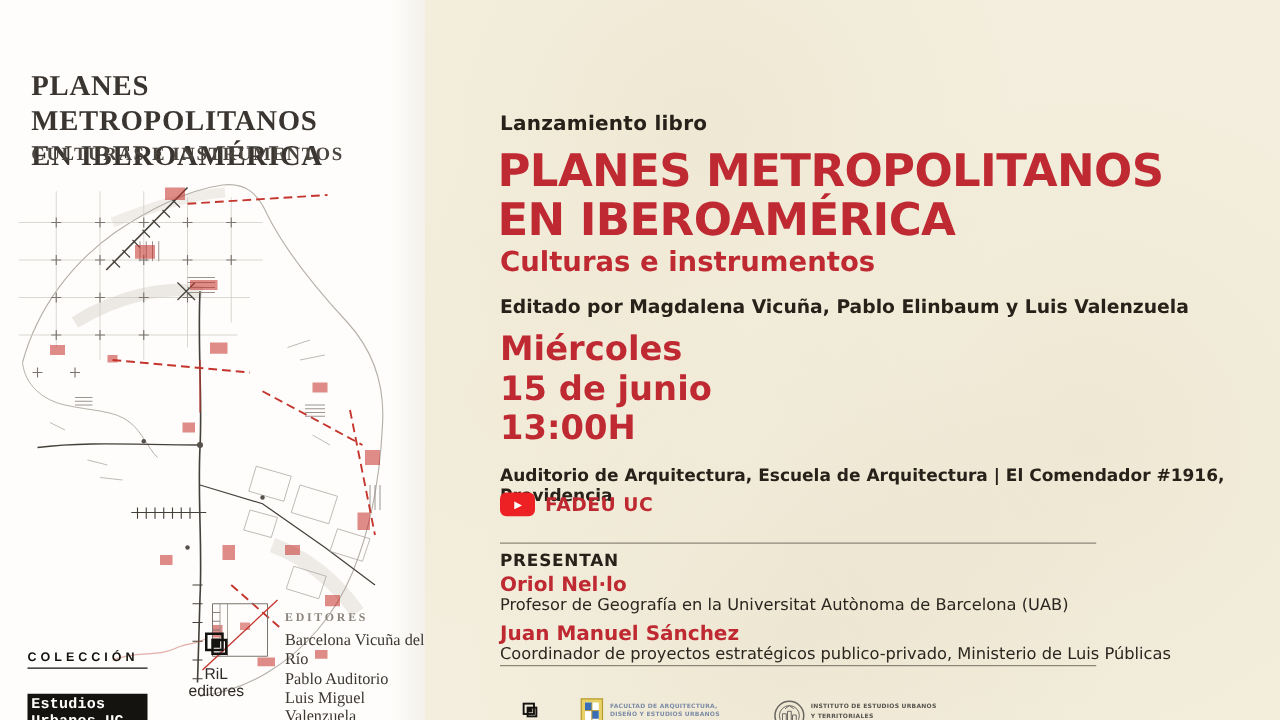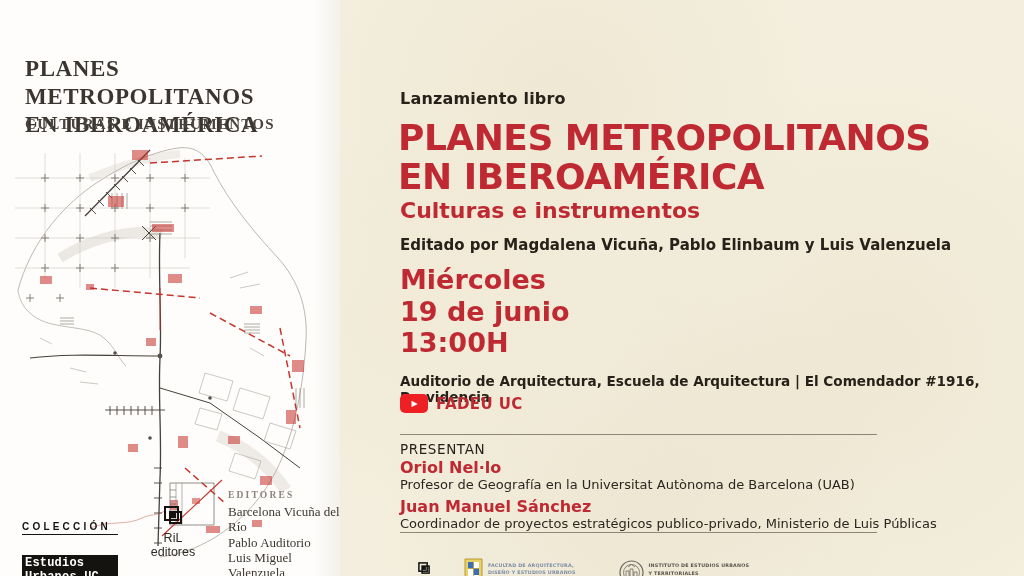--- a/index.html
+++ b/index.html
@@ -45,21 +45,21 @@
   .edited-by{position:absolute;left:60px;top:193px;color:#27211a;font-size:15px;font-weight:700;}
   .date-block{position:absolute;left:60px;top:221px;color:#bf2a32;font-size:27px;font-weight:800;line-height:1.17;}
   .venue{position:absolute;left:60px;top:330px;width:600px;color:#27211a;font-size:13.6px;font-weight:700;}
   .yt-row{position:absolute;left:60px;top:351px;display:flex;align-items:center;gap:8px;cursor:pointer;}
   .yt-badge{width:28px;height:19px;background:#ed2024;border-radius:5px;
     display:flex;align-items:center;justify-content:center;}
   .yt-play{color:#fff;font-size:8px;line-height:1;padding-left:1px;}
   .yt-label{color:#bf2a32;font-size:15px;font-weight:800;letter-spacing:.4px;}
   .divider{position:absolute;left:60px;width:477px;height:1px;background:#8d8679;}
   .divider-1{top:391px;} .divider-2{top:489px;}
-  .presentan{position:absolute;left:60px;top:398px;color:#27211a;font-size:13.5px;font-weight:400;letter-spacing:.6px;}
+  .presentan{position:absolute;left:60px;top:398px;color:#27211a;font-size:13.5px;font-weight:700;letter-spacing:.6px;}
   .presenter-name{position:absolute;left:60px;color:#bf2a32;font-size:16px;font-weight:800;}
   .presenter-role{position:absolute;left:60px;color:#2c2620;font-size:13px;}
   .p1n{top:415px;} .p1r{top:434px;} .p2n{top:454px;} .p2r{top:473px;}
   
   .footer{position:absolute;left:58px;top:513px;display:flex;align-items:flex-start;}
   .f-ril{width:52px;text-align:center;margin-top:4px;}
   .f-ril-label{font-size:9px;color:#3a3631;margin-top:2px;font-family:"Liberation Sans",sans-serif;}
   .f-uc{display:flex;align-items:center;gap:5px;margin-left:14px;margin-top:2px;}
   .f-uc-text{font-size:4.8px;line-height:1.5;letter-spacing:.2px;font-weight:700;color:#7d8da6;}
   .f-uc-text .l3{color:#a3b4c7;font-size:4.2px;font-weight:400;}
@@ -200,21 +200,21 @@
       <span>PLANES METROPOLITANOS</span><br>
       <span>EN IBEROAMÉRICA</span>
     </div>
 
     <div class="event-subtitle">Culturas e instrumentos</div>
 
     <div class="edited-by">Editado por Magdalena Vicuña, Pablo Elinbaum y Luis Valenzuela</div>
 
     <div class="date-block">
       <span>Miércoles</span><br>
-      <span>19 de junio</span><br>
+      <span>15 de junio</span><br>
       <span>13:00H</span>
     </div>
 
     <div class="venue">Auditorio de Arquitectura, Escuela de Arquitectura | El Comendador #1916, Providencia</div>
 
     <div class="yt-row">
       <span class="yt-badge">
         <span class="yt-play">▶</span>
       </span>
       <span class="yt-label">FADEU UC</span>

